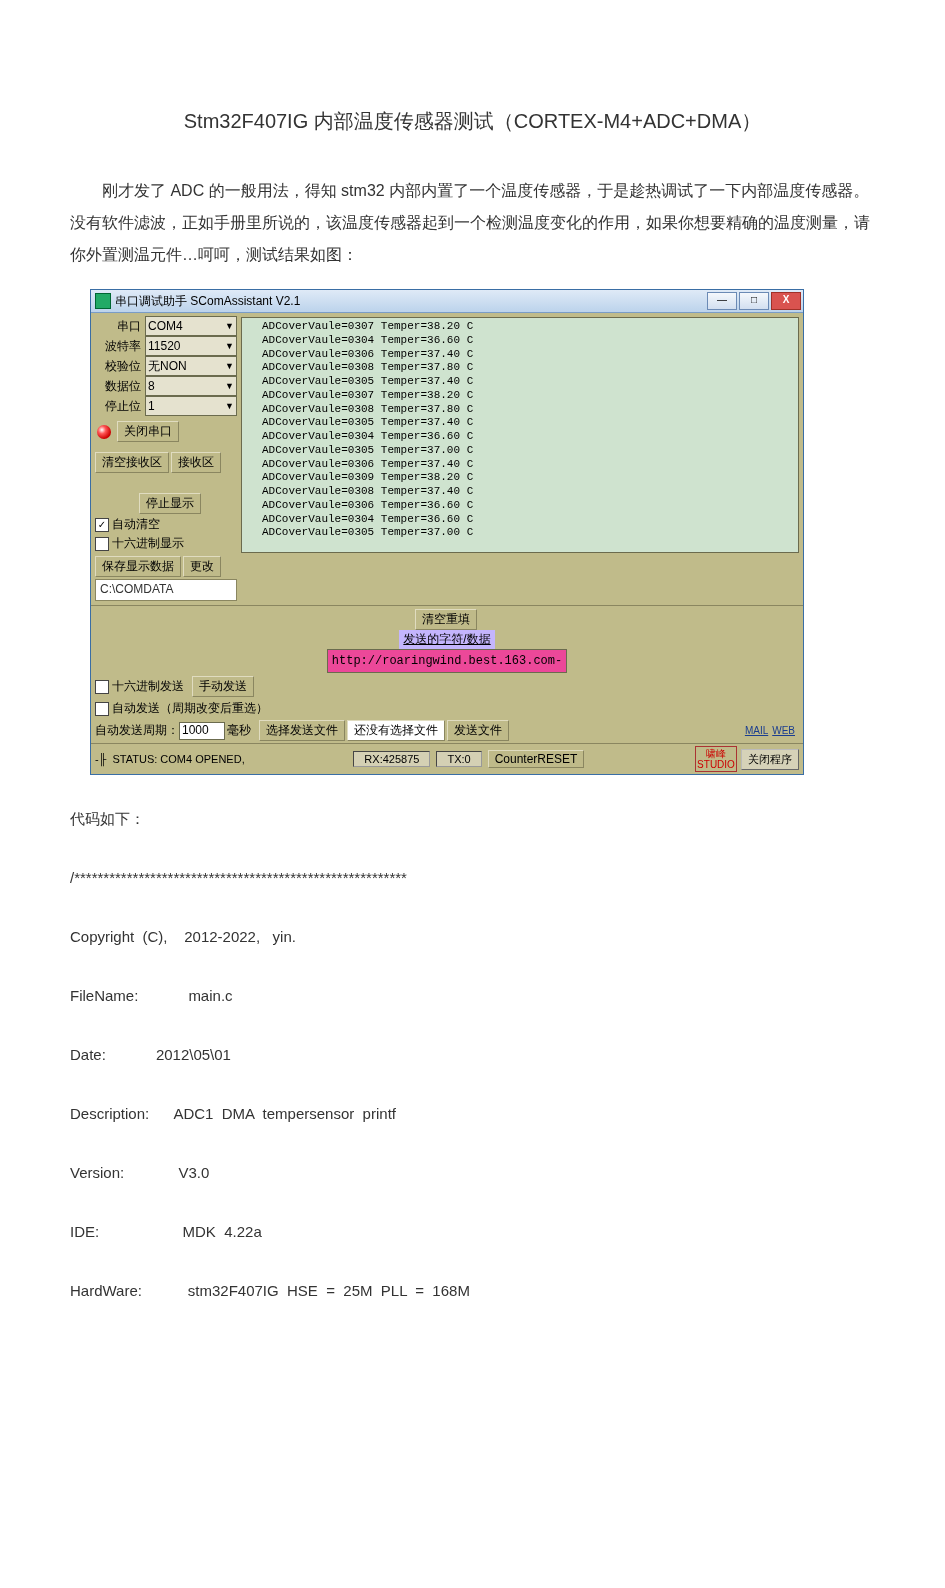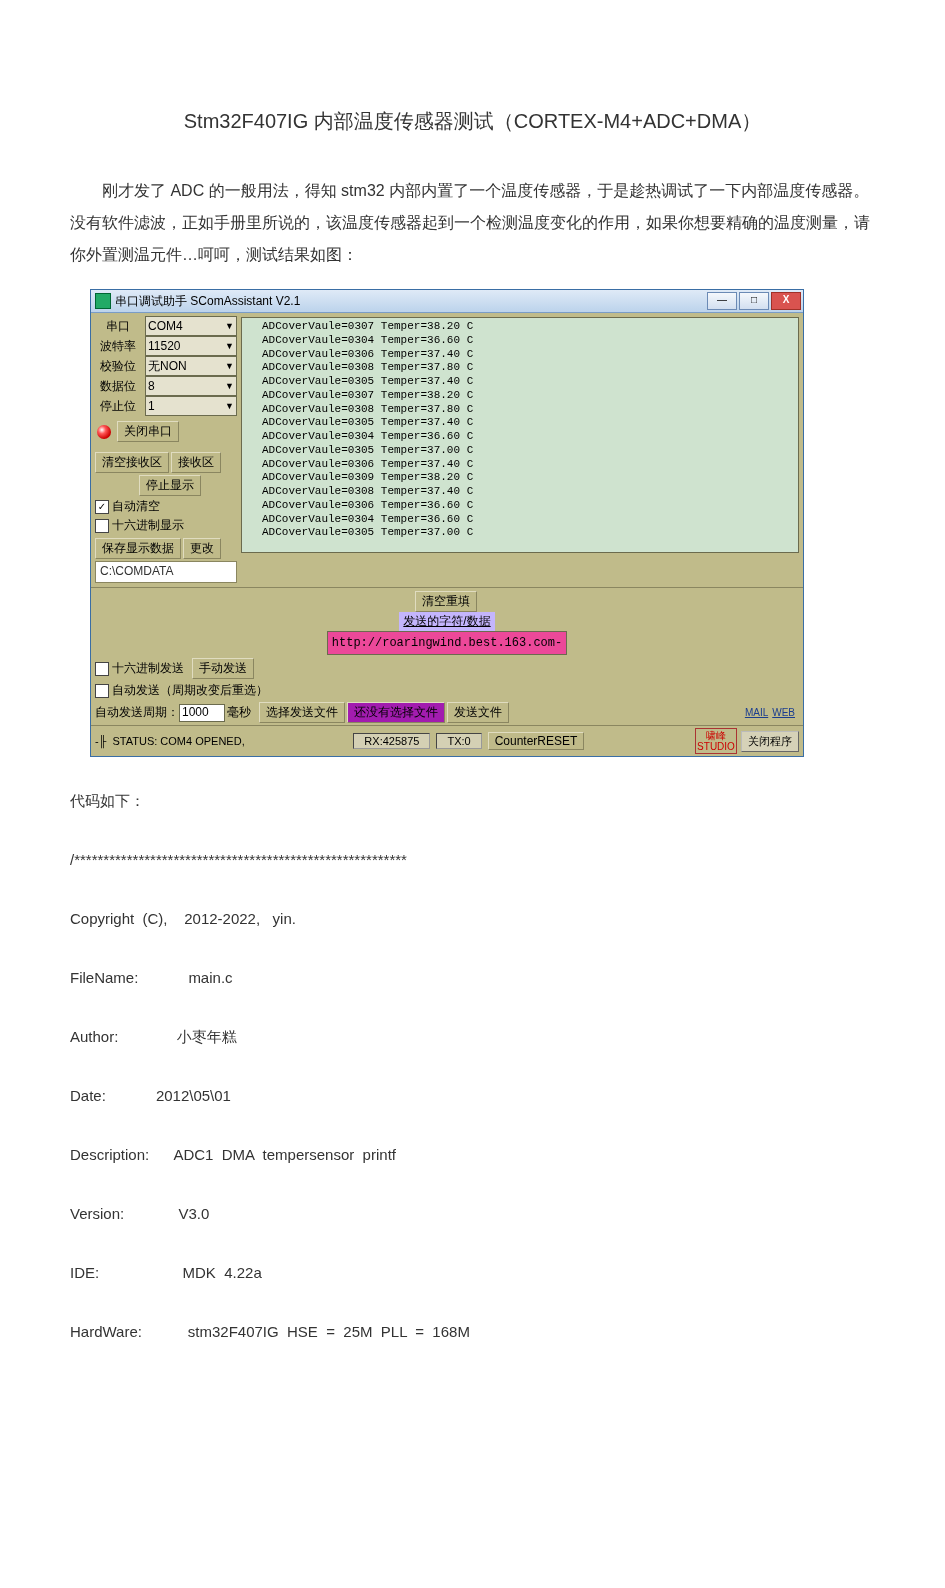--- a/index.html
+++ b/index.html
@@ -70,21 +70,21 @@
     display: flex;
     background: #c0bb8a; 
   }
   .panel-left {
     width: 150px;
     padding: 4px;
     box-sizing: border-box;
     background: #c0bb8a;
   }
   .cfg-row { display: flex; align-items: center; margin-bottom: 2px; height:18px; }
-  .cfg-label { width: 46px; text-align: center; padding-right: 4px; font-size: 12px; }
+  .cfg-label { width: 46px; text-align: right; padding-right: 4px; font-size: 12px; }
   .cfg-select {
     flex: 1; height: 18px;
     background: #e5e2cf;
     border: 1px solid #6b6b4e;
     font-size: 12px;
     padding: 0 2px;
     display: flex; align-items: center; justify-content: space-between;
   }
   .cfg-arrow { font-size:9px; }
   .btn-row { display:flex; align-items:center; margin-top:6px; }
@@ -242,21 +242,21 @@
 
         <div class="btn-row">
           <div class="red-dot"></div>
           <div class="mini-btn">关闭串口</div>
         </div>
 
         <div class="btn-row" style="margin-top:10px;">
           <div class="mini-btn">清空接收区</div>
           <div class="mini-btn">接收区</div>
         </div>
-        <div class="btn-row" style="margin-top:2px;padding-left:44px;">
+        <div class="btn-row" style="margin-top:20px;padding-left:44px;">
           <div class="mini-btn">停止显示</div>
         </div>
         <div class="chk-row">
           <span class="chk">✓</span>
           <span>自动清空</span>
         </div>
         <div class="chk-row">
           <span class="chk"></span>
           <span>十六进制显示</span>
         </div>
@@ -298,21 +298,21 @@
       </div>
       <div class="send-row2">
         <span class="chk"></span>
         <span>自动发送（周期改变后重选）</span>
       </div>
       <div class="send-row2">
         <span>自动发送周期：</span>
         <div class="period-input">1000</div>
         <span style="margin:0 8px 0 2px;">毫秒</span>
         <div class="mini-btn">选择发送文件</div>
-        <div class="mini-btn" style="background:#a21caf;">还没有选择文件</div>
+        <div class="mini-btn" style="background:#ffffff;">还没有选择文件</div>
         <div class="mini-btn">发送文件</div>
         <div style="flex:1"></div>
         <span class="mail-web">MAIL</span>
         <span class="mail-web">WEB</span>
       </div>
     </div>
 
     <div class="status-bar">
       <span style="margin-right:6px;">-╟</span>
       <span>STATUS: COM4 OPENED,</span>
@@ -327,21 +327,20 @@
       </div>
       <div class="close-prog">关闭程序</div>
     </div>
   </div>
 
   <div class="code-block">
     <p>代码如下：</p>
     <p>/*********************************************************</p>
     <p>Copyright  (C),    2012-2022,   yin.</p>
     <p><span>FileName:</span>            <span>main.c</span></p>
-    <p><span>Author:</span>              <span>小枣年糕</span></p>
     <p><span>Date:</span>            <span>2012\05\01</span></p>
     <p><span>Description:</span>      <span>ADC1  DMA  tempersensor  printf</span></p>
     <p><span>Version:</span>             <span>V3.0</span></p>
     <p><span>IDE:</span>                    <span>MDK  4.22a</span></p>
     <p><span>HardWare:</span>           <span>stm32F407IG  HSE  =  25M  PLL  =  168M</span></p>
   </div>
 
 </div>
 
 </body></html>

